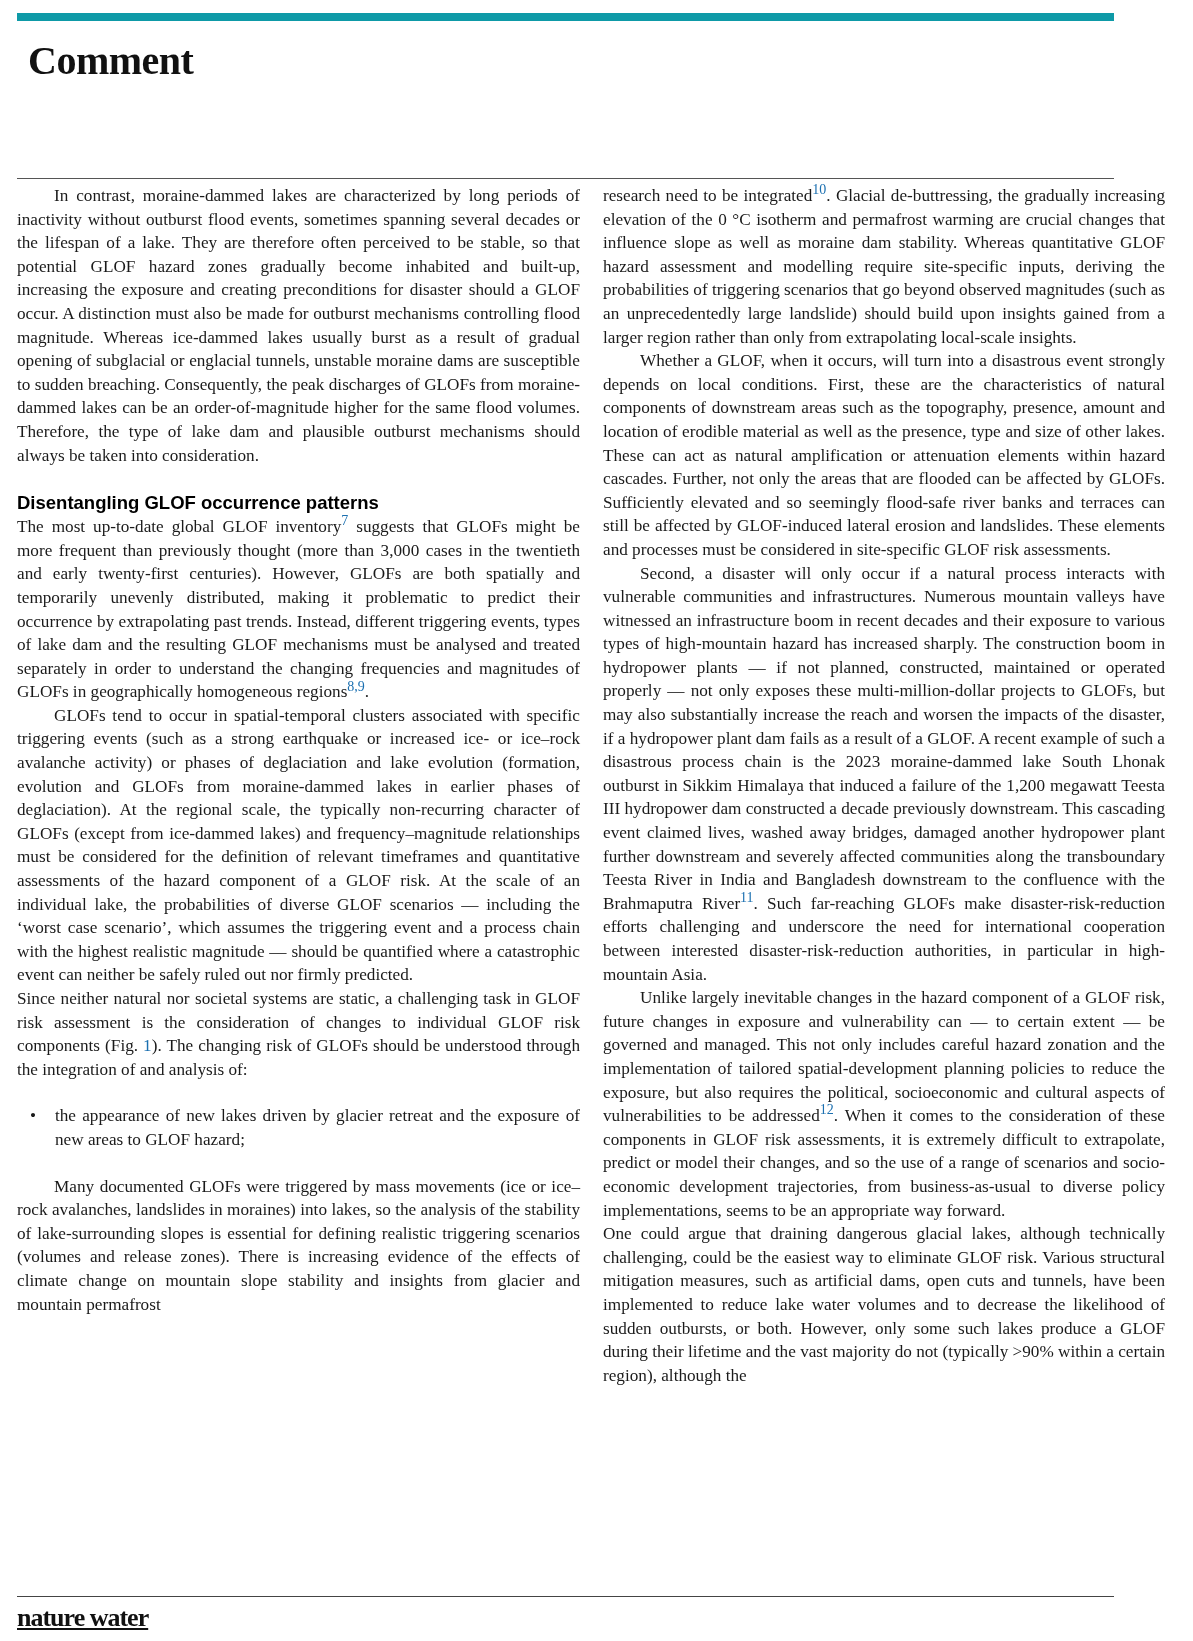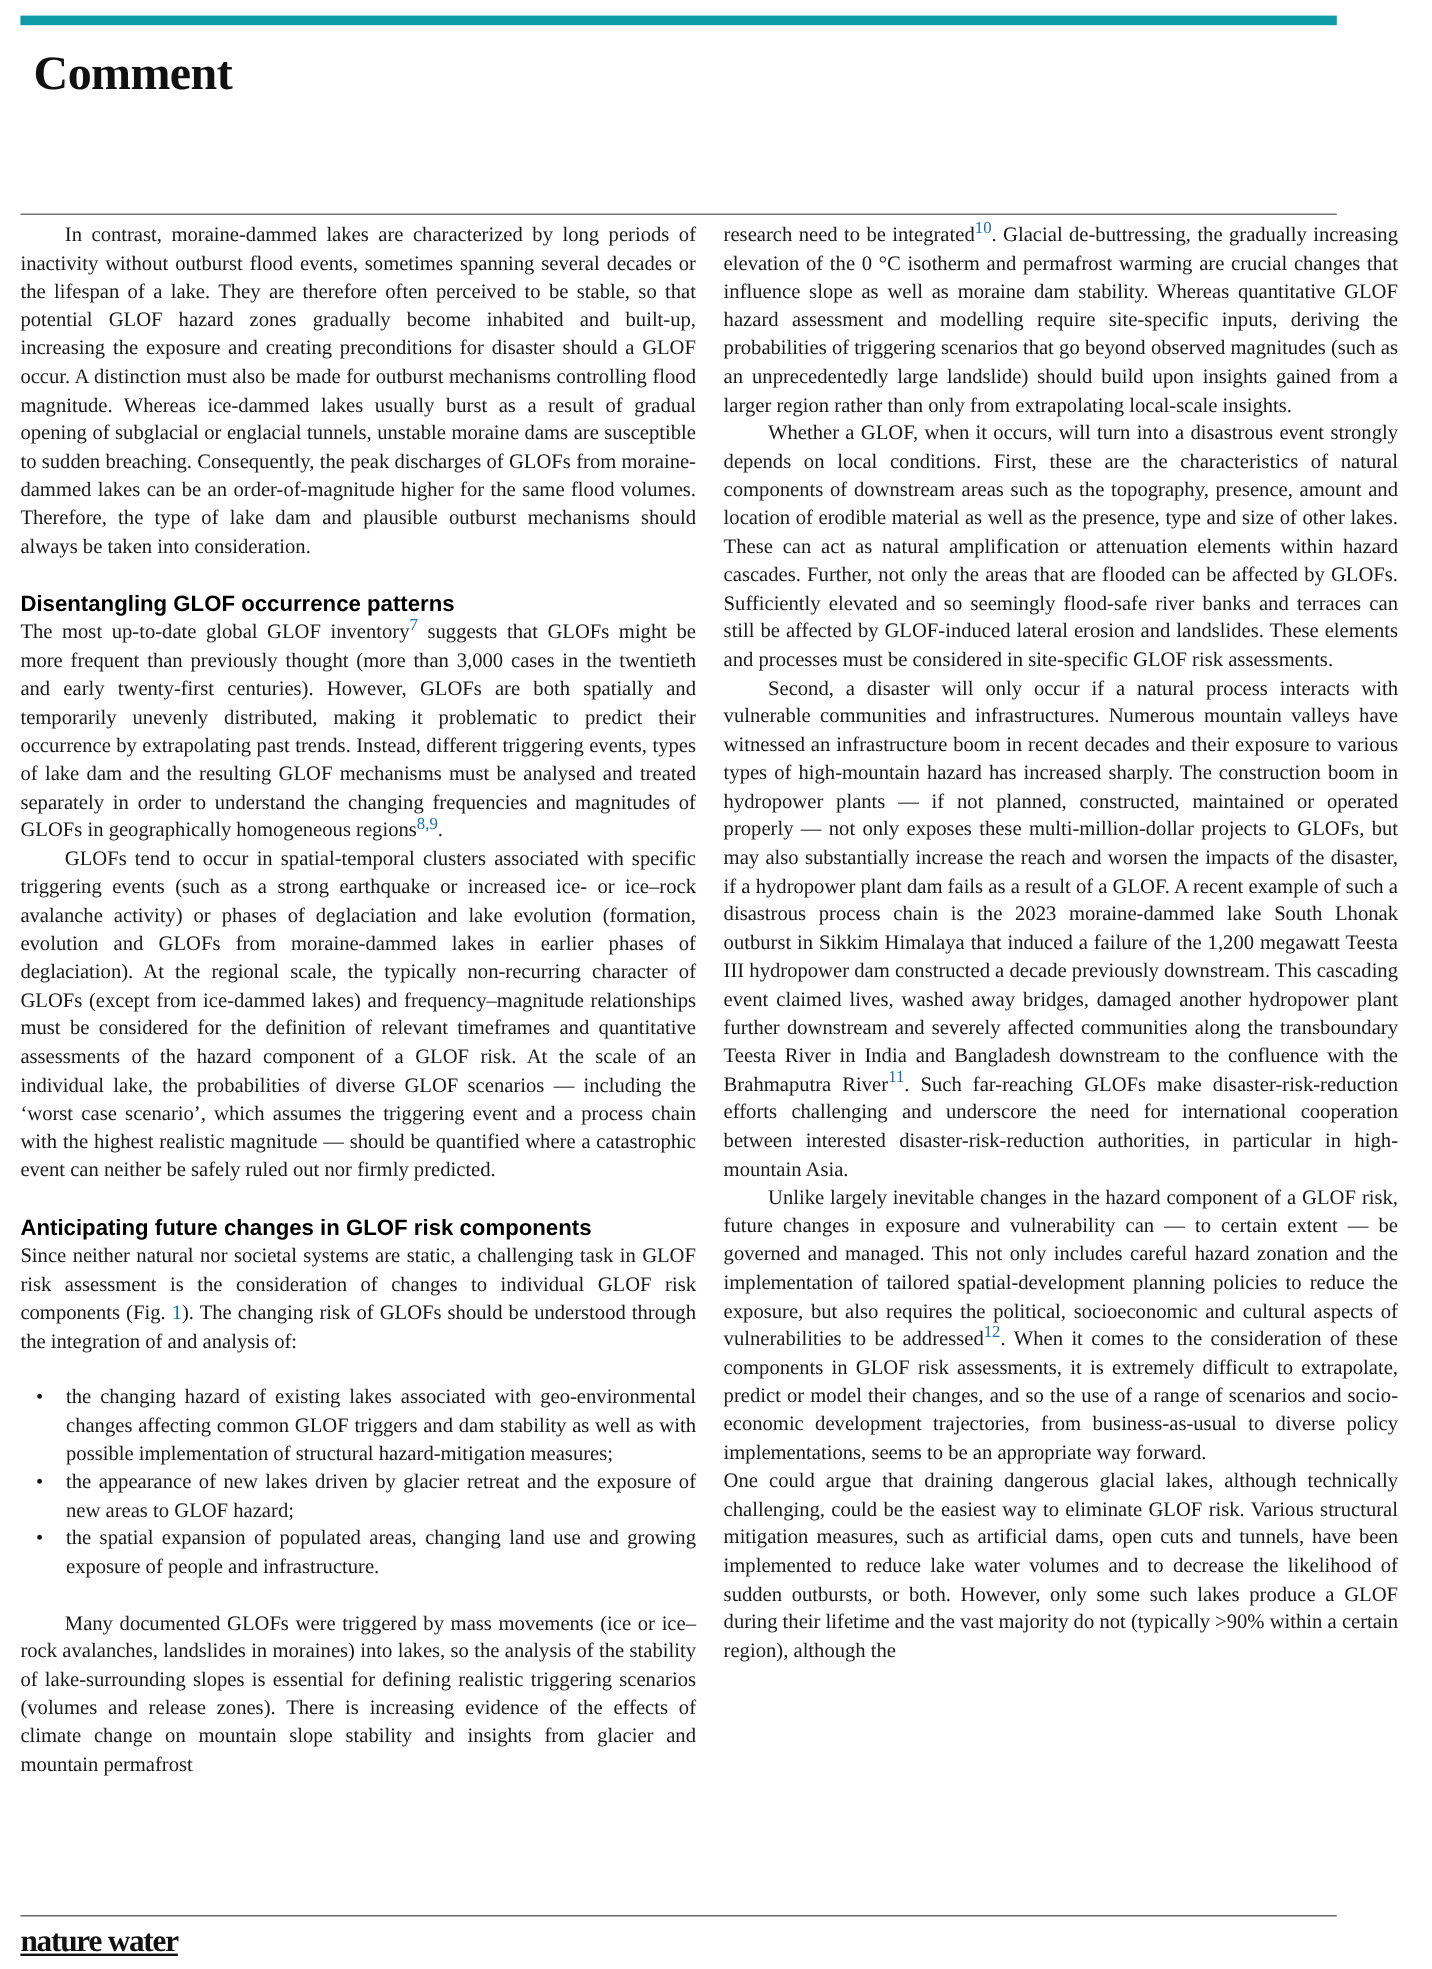--- a/index.html
+++ b/index.html
@@ -102,27 +102,24 @@
 <h1 class="section-title">Comment</h1>
 <div class="rule-top"></div>
 
 <div class="column col-left">
   <p class="indent">In contrast, moraine-dammed lakes are characterized by long periods of inactivity without outburst flood events, sometimes spanning several decades or the lifespan of a lake. They are therefore often perceived to be stable, so that potential GLOF hazard zones gradually become inhabited and built-up, increasing the exposure and creating preconditions for disaster should a GLOF occur. A distinction must also be made for outburst mechanisms controlling flood magnitude. Whereas ice-dammed lakes usually burst as a result of gradual opening of subglacial or englacial tunnels, unstable moraine dams are susceptible to sudden breaching. Consequently, the peak discharges of GLOFs from moraine-dammed lakes can be an order-of-magnitude higher for the same flood volumes. Therefore, the type of lake dam and plausible outburst mechanisms should always be taken into consideration.</p>
 
   <h2>Disentangling GLOF occurrence patterns</h2>
   <p><span>The most up-to-date global GLOF inventory</span><a class="ref">7</a><span> suggests that GLOFs might be more frequent than previously thought (more than 3,000 cases in the twentieth and early twenty-first centuries). However, GLOFs are both spatially and temporarily unevenly distributed, making it problematic to predict their occurrence by extrapolating past trends. Instead, different triggering events, types of lake dam and the resulting GLOF mechanisms must be analysed and treated separately in order to understand the changing frequencies and magnitudes of GLOFs in geographically homogeneous regions</span><a class="ref">8,9</a><span>.</span></p>
   <p class="indent">GLOFs tend to occur in spatial-temporal clusters associated with specific triggering events (such as a strong earthquake or increased ice- or ice–rock avalanche activity) or phases of deglaciation and lake evolution (formation, evolution and GLOFs from moraine-dammed lakes in earlier phases of deglaciation). At the regional scale, the typically non-recurring character of GLOFs (except from ice-dammed lakes) and frequency–magnitude relationships must be considered for the definition of relevant timeframes and quantitative assessments of the hazard component of a GLOF risk. At the scale of an individual lake, the probabilities of diverse GLOF scenarios — including the ‘worst case scenario’, which assumes the triggering event and a process chain with the highest realistic magnitude — should be quantified where a catastrophic event can neither be safely ruled out nor firmly predicted.</p>
 
-  <h2>Anticipating future changes in GLOF risk components</h2>
   <p><span>Since neither natural nor societal systems are static, a challenging task in GLOF risk assessment is the consideration of changes to individual GLOF risk components (Fig. </span><a class="fig-link">1</a><span>). The changing risk of GLOFs should be understood through the integration of and analysis of:</span></p>
 
   <ul class="bullets">
-    <li>the changing hazard of existing lakes associated with geo-environmental changes affecting common GLOF triggers and dam stability as well as with possible implementation of structural hazard-mitigation measures;</li>
     <li>the appearance of new lakes driven by glacier retreat and the exposure of new areas to GLOF hazard;</li>
-    <li>the spatial expansion of populated areas, changing land use and growing exposure of people and infrastructure.</li>
   </ul>
 
   <p class="indent">Many documented GLOFs were triggered by mass movements (ice or ice–rock avalanches, landslides in moraines) into lakes, so the analysis of the stability of lake-surrounding slopes is essential for defining realistic triggering scenarios (volumes and release zones). There is increasing evidence of the effects of climate change on mountain slope stability and insights from glacier and mountain permafrost</p>
 </div>
 
 <div class="column col-right">
   <p><span>research need to be integrated</span><a class="ref">10</a><span>. Glacial de-buttressing, the gradually increasing elevation of the 0 °C isotherm and permafrost warming are crucial changes that influence slope as well as moraine dam stability. Whereas quantitative GLOF hazard assessment and modelling require site-specific inputs, deriving the probabilities of triggering scenarios that go beyond observed magnitudes (such as an unprecedentedly large landslide) should build upon insights gained from a larger region rather than only from extrapolating local-scale insights.</span></p>
   <p class="indent">Whether a GLOF, when it occurs, will turn into a disastrous event strongly depends on local conditions. First, these are the characteristics of natural components of downstream areas such as the topography, presence, amount and location of erodible material as well as the presence, type and size of other lakes. These can act as natural amplification or attenuation elements within hazard cascades. Further, not only the areas that are flooded can be affected by GLOFs. Sufficiently elevated and so seemingly flood-safe river banks and terraces can still be affected by GLOF-induced lateral erosion and landslides. These elements and processes must be considered in site-specific GLOF risk assessments.</p>
   <p class="indent"><span>Second, a disaster will only occur if a natural process interacts with vulnerable communities and infrastructures. Numerous mountain valleys have witnessed an infrastructure boom in recent decades and their exposure to various types of high-mountain hazard has increased sharply. The construction boom in hydropower plants — if not planned, constructed, maintained or operated properly — not only exposes these multi-million-dollar projects to GLOFs, but may also substantially increase the reach and worsen the impacts of the disaster, if a hydropower plant dam fails as a result of a GLOF. A recent example of such a disastrous process chain is the 2023 moraine-dammed lake South Lhonak outburst in Sikkim Himalaya that induced a failure of the 1,200 megawatt Teesta III hydropower dam constructed a decade previously downstream. This cascading event claimed lives, washed away bridges, damaged another hydropower plant further downstream and severely affected communities along the transboundary Teesta River in India and Bangladesh downstream to the confluence with the Brahmaputra River</span><a class="ref">11</a><span>. Such far-reaching GLOFs make disaster-risk-reduction efforts challenging and underscore the need for international cooperation between interested disaster-risk-reduction authorities, in particular in high-mountain Asia.</span></p>
   <p class="indent"><span>Unlike largely inevitable changes in the hazard component of a GLOF risk, future changes in exposure and vulnerability can — to certain extent — be governed and managed. This not only includes careful hazard zonation and the implementation of tailored spatial-development planning policies to reduce the exposure, but also requires the political, socioeconomic and cultural aspects of vulnerabilities to be addressed</span><a class="ref">12</a><span>. When it comes to the consideration of these components in GLOF risk assessments, it is extremely difficult to extrapolate, predict or model their changes, and so the use of a range of scenarios and socio-economic development trajectories, from business-as-usual to diverse policy implementations, seems to be an appropriate way forward.</span></p>

